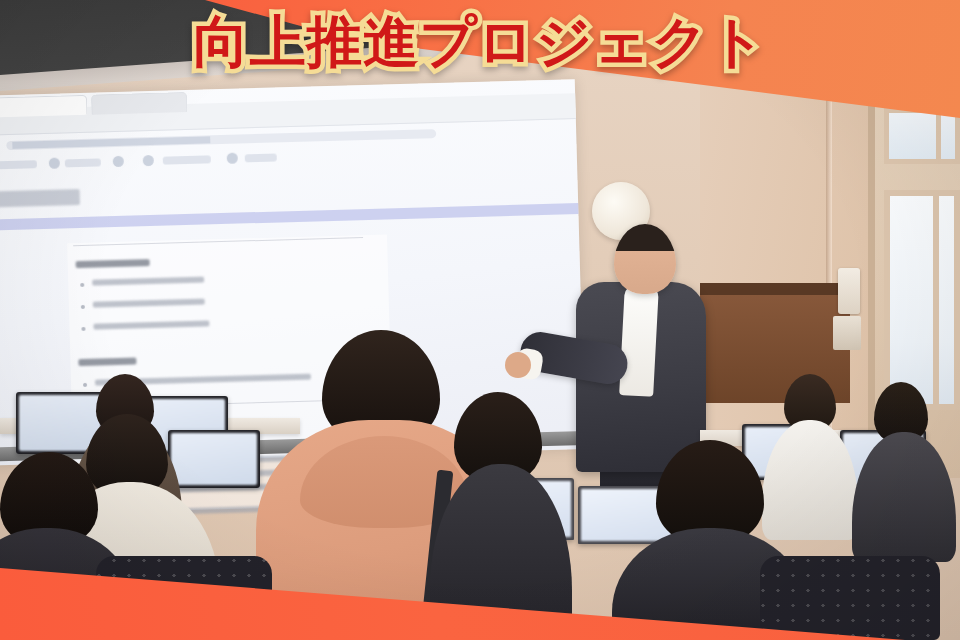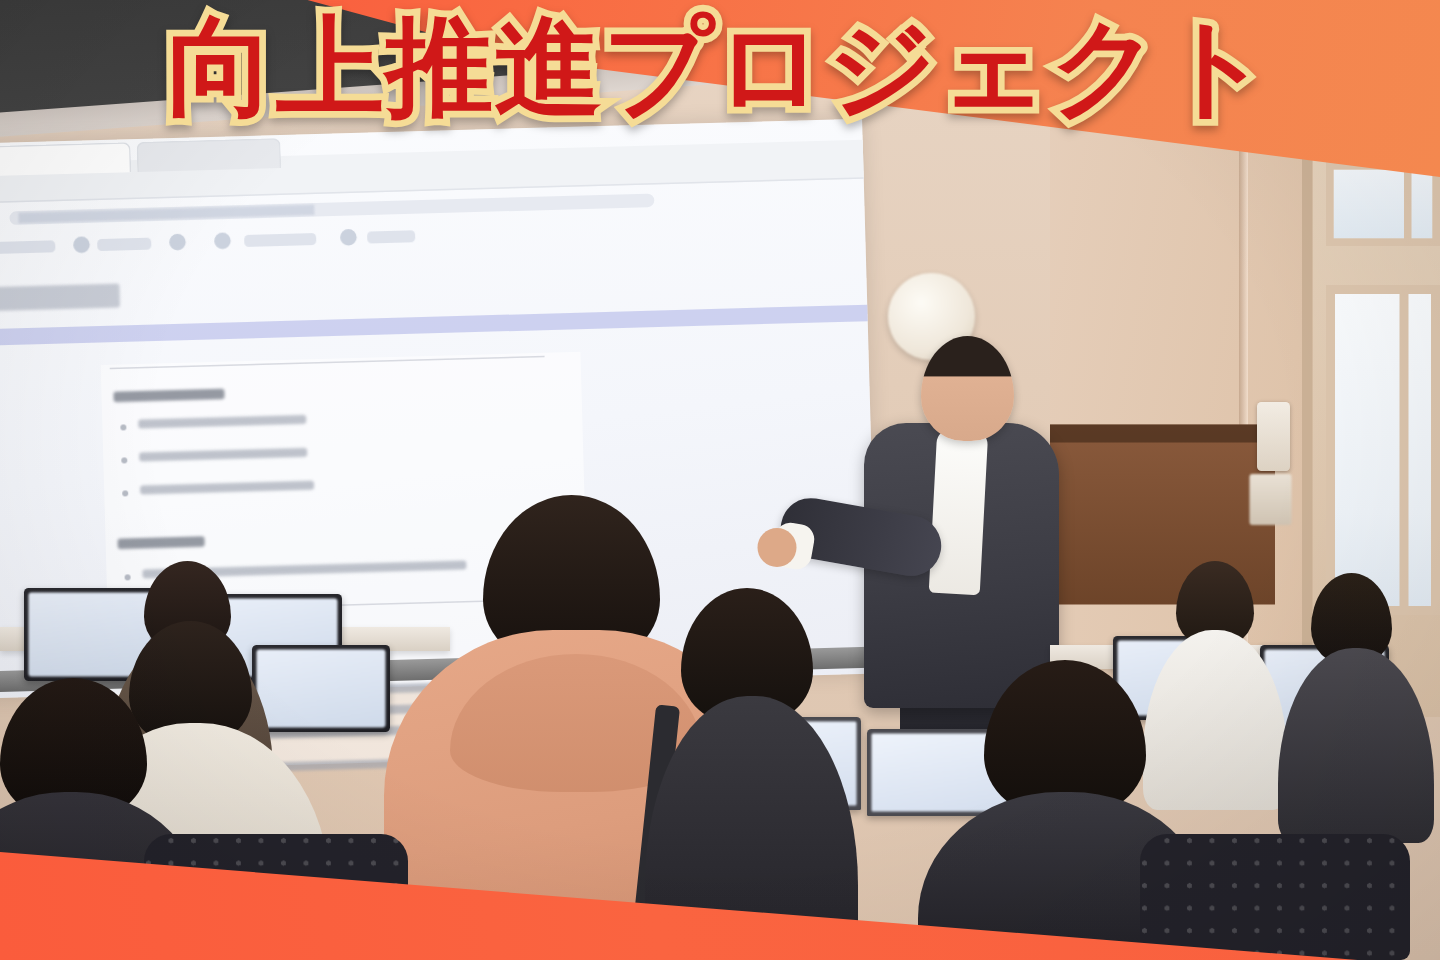--- a/index.html
+++ b/index.html
@@ -251,21 +251,21 @@
     display:block;
     font-family:"DejaVu Sans","Liberation Sans",sans-serif;
     font-weight:700;
     color:#d01818;
     letter-spacing:.01em;
     -webkit-text-stroke:9px #f5dc96;
     paint-order:stroke fill;
     filter:drop-shadow(0 3px 3px rgba(0,0,0,.28));
   }
   .title-line.l1{font-size:74px;margin-bottom:8px;}
-  .title-line.l2{font-size:72px;font-family:Liberation Mono, monospace;}
+  .title-line.l2{font-size:56px;}
 
   .city-wrap{
     position:absolute;right:16px;bottom:44px;
     line-height:1;pointer-events:none;
   }
   .city-text{
     display:block;
     font-family:"DejaVu Sans","Liberation Sans",sans-serif;
     font-weight:700;font-size:62px;
     color:#f0d878;

